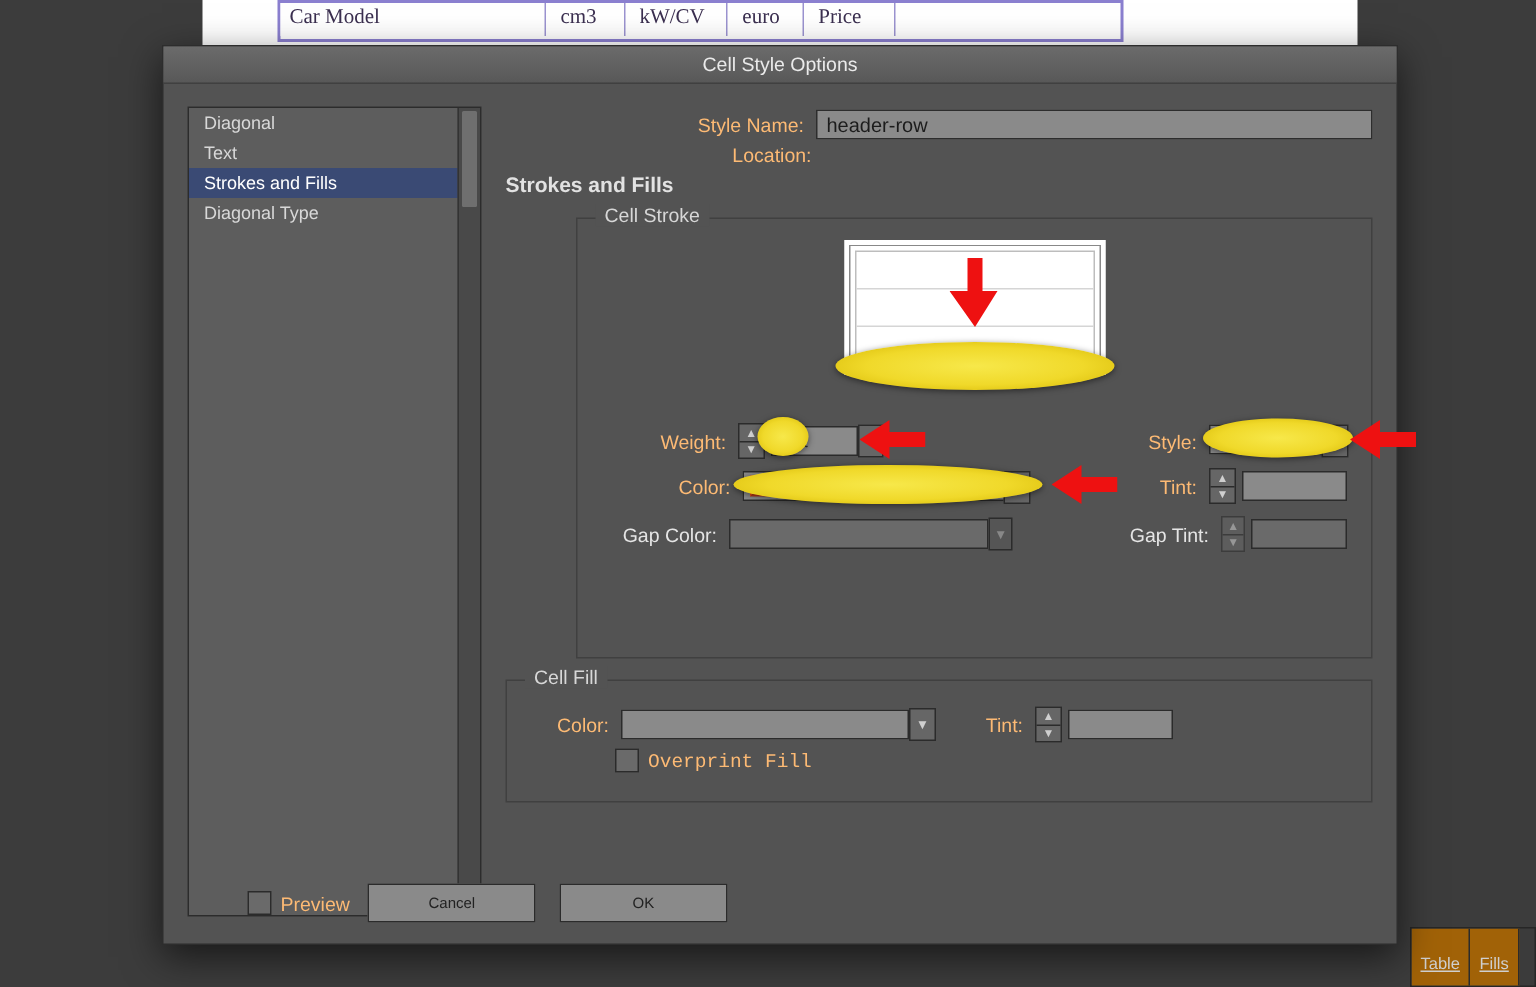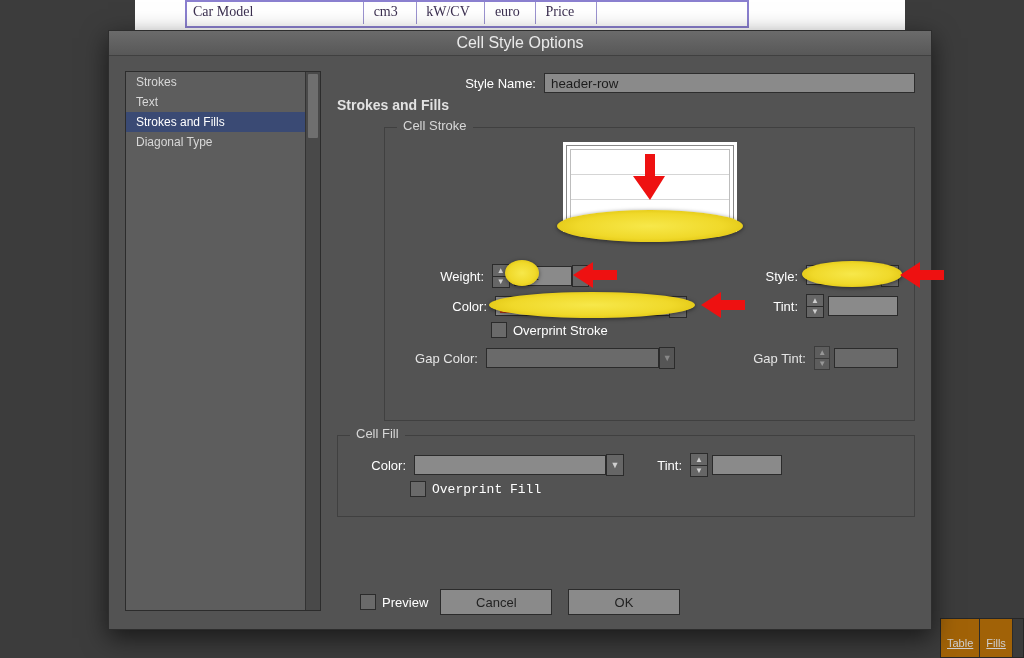--- a/index.html
+++ b/index.html
@@ -4,30 +4,30 @@
 <style>
 html,body{margin:0;padding:0;height:100%;font-family:"Lucida Grande","Segoe UI",Arial,sans-serif;font-size:13px;color:#d8d8d8;background:#3c3c3c;}
 
 .stage{position:relative;width:1024px;height:658px;overflow:hidden;background:#3c3c3c;}
 
 .doc{position:absolute;left:135px;top:0;width:770px;height:35px;background:#fff;z-index:0;}
 .doc-table{position:absolute;left:50px;top:0;width:560px;height:24px;border:2px solid #8a7fcf;}
 .doc-cell{display:inline-block;height:20px;border-right:1px solid #9b93d0;padding:2px 6px 0 6px;font-family:'Times New Roman',serif;font-size:14px;color:#3b2f50;background:#fff;}
 
 .dialog{position:absolute;left:108px;top:30px;width:822px;height:598px;background:#535353;border:1px solid #2d2d2d;box-shadow:0 8px 24px rgba(0,0,0,.6);z-index:10;}
-.titlebar{height:24px;line-height:24px;text-align:center;background:linear-gradient(#6b6b6b,#585858);border-bottom:1px solid #404040;font-size:16px;color:#eaeaea;}
+.titlebar{height:24px;line-height:24px;text-align:center;background:linear-gradient(#6b6b6b,#585858);border-bottom:1px solid #404040;font-size:13px;color:#eaeaea;}
 
 .catlist{position:absolute;left:16px;top:40px;width:196px;height:540px;border:1px solid #2c2c2c;background:#5d5d5d;box-sizing:border-box;}
 .cat{padding:3px 10px;font-size:12px;color:#d8d8d8;}
 .cat.sel{background:#3a4a74;color:#fff;}
 .scroll{position:absolute;right:0;top:0;width:14px;height:100%;background:#494949;border-left:1px solid #333;}
 .scroll-thumb{position:absolute;left:2px;top:2px;width:10px;height:64px;background:#6f6f6f;border-radius:1px;}
 
 .content{position:absolute;left:228px;top:36px;right:16px;bottom:52px;}
-.label{color:#ffffff;font-size:13px;}
+.label{color:#fdba74;font-size:13px;}
 .label.dim{color:#e5e5e5;}
 .row{display:flex;align-items:center;margin:3px 0;}
 .rlabel{text-align:right;margin-right:8px;}
 .input{height:20px;background:#8a8a8a;border:1px solid #2d2d2d;color:#1c1c1c;padding:0 6px;box-sizing:border-box;}
 .input.long{width:380px;}
 .groupbox{position:relative;border:1px solid #404040;margin-top:14px;padding:14px 16px 16px 16px;}
 .gtitle{position:absolute;top:-10px;left:12px;background:#535353;padding:0 6px;color:#d7d7d7;font-size:13px;}
 .section-title{font-size:14px;font-weight:600;color:#e2e2e2;margin:4px 0 2px 0;}
 
 .preview{position:relative;width:168px;height:84px;margin:0 auto 6px auto;background:#fff;border:3px solid #fff;box-shadow:0 0 0 1px #888 inset;}
@@ -40,22 +40,22 @@
 
 .arrow{position:absolute;z-index:7;}
 
 .stepper{display:inline-flex;flex-direction:column;width:16px;height:22px;border:1px solid #2b2b2b;background:#666;margin-right:4px;}
 .stepper div{flex:1;display:flex;align-items:center;justify-content:center;font-size:8px;color:#cfcfcf;border-bottom:1px solid #2b2b2b;}
 .stepper div:last-child{border-bottom:none;}
 .field{height:20px;background:#8a8a8a;border:1px solid #2b2b2b;box-sizing:border-box;display:inline-flex;align-items:center;padding:0 4px;color:#2a2a2a;font-size:12px;position:relative;}
 .dd{width:16px;height:20px;border:1px solid #2b2b2b;background:#666;display:inline-flex;align-items:center;justify-content:center;font-size:9px;color:#cfcfcf;margin-left:0;}
 .swatch{width:14px;height:14px;background:linear-gradient(135deg,#e84e1b 0 50%,#b8381a 50% 100%);margin-right:4px;flex:0 0 auto;}
 .cb{width:14px;height:14px;border:1px solid #2b2b2b;background:#6a6a6a;display:inline-block;margin-right:6px;vertical-align:middle;}
-.btn{width:110px;height:24px;border:1px solid #2b2b2b;background:#8a8a8a;color:#222;font-size:13px;display:inline-flex;align-items:center;justify-content:center;margin-left:12px;cursor:default;}
-.footer{position:absolute;left:16px;right:16px;bottom:14px;display:flex;align-items:center;justify-content:center;}
+.btn{width:110px;height:24px;border:1px solid #2b2b2b;background:#8a8a8a;color:#222;font-size:10px;display:inline-flex;align-items:center;justify-content:center;margin-left:12px;cursor:default;}
+.footer{position:absolute;left:16px;right:16px;bottom:14px;display:flex;align-items:center;justify-content:flex-start;padding-left:40px;}
 
 .panel{position:absolute;right:0;bottom:0;width:82px;height:38px;background:#3b3b3b;border:1px solid #262626;z-index:4;overflow:hidden;font-size:11px;}
 .panel-tab{display:inline-block;padding:18px 6px;background:#a16207;border-right:1px solid #2b2b2b;color:#cfcfcf;text-decoration:underline;}
 .panel-row{padding:3px 6px;color:#cfcfcf;}
 svg.arrow-svg{display:block;}
 </style>
 </head>
 <body>
 
 <div class="stage">
@@ -67,34 +67,37 @@
       <span class="doc-cell" style="width:52px">kW/CV</span>
       <span class="doc-cell" style="width:34px">euro</span>
       <span class="doc-cell" style="width:44px">Price</span>
     </div>
   </div>
 
   <div class="dialog">
     <div class="titlebar">Cell Style Options</div>
 
     <div class="catlist">
-      <div class="cat">Strokes</div>
+      <div class="cat">Diagonal</div>
       <div class="cat">Text</div>
       <div class="cat sel">Strokes and Fills</div>
       <div class="cat">Diagonal Type</div>
       <div class="scroll">
           <div class="scroll-thumb"></div>
         </div>
     </div>
 
     <div class="content">
 
       <div class="row" style="margin-top:6px;">
         <div class="rlabel label" style="width:204px">Style Name:</div>
         <input class="input long" value="header-row" style="">
+      </div>
+      <div class="row">
+        <div class="rlabel label" style="width:204px">Location:</div>
       </div>
 
       <div class="section-title">Strokes and Fills</div>
 
       <div class="groupbox" style="height:262px;margin-left:47px;">
         <div class="gtitle">Cell Stroke</div>
 
         <div style="position:relative;display:flex;justify-content:center;">
           <div class="preview">
             <div class="inner"></div>
@@ -156,24 +159,20 @@
           </div>
 
           <div class="rlabel label" style="width:110px;margin-left:auto;">Tint:</div>
           <div class="stepper">
               <div>▲</div>
               <div>▼</div>
             </div>
           <div class="field" style="width:70px"></div>
         </div>
 
-        <div class="row" style="margin-left:90px;margin-top:4px;">
-          <span class="cb"></span>
-          <span class="label">Overprint Stroke</span>
-        </div>
 
         <div class="row" style="margin-top:8px;">
           <div class="rlabel label dim" style="width:86px">Gap Color:</div>
           <div class="field" style="width:192px;background:#6a6a6a;"></div>
           <div class="dd" style="background:#555;color:#888">▼</div>
 
           <div class="rlabel label dim" style="width:146px;margin-left:auto;">Gap Tint:</div>
           <div class="stepper" style="opacity:.55">
               <div>▲</div>
               <div>▼</div>

